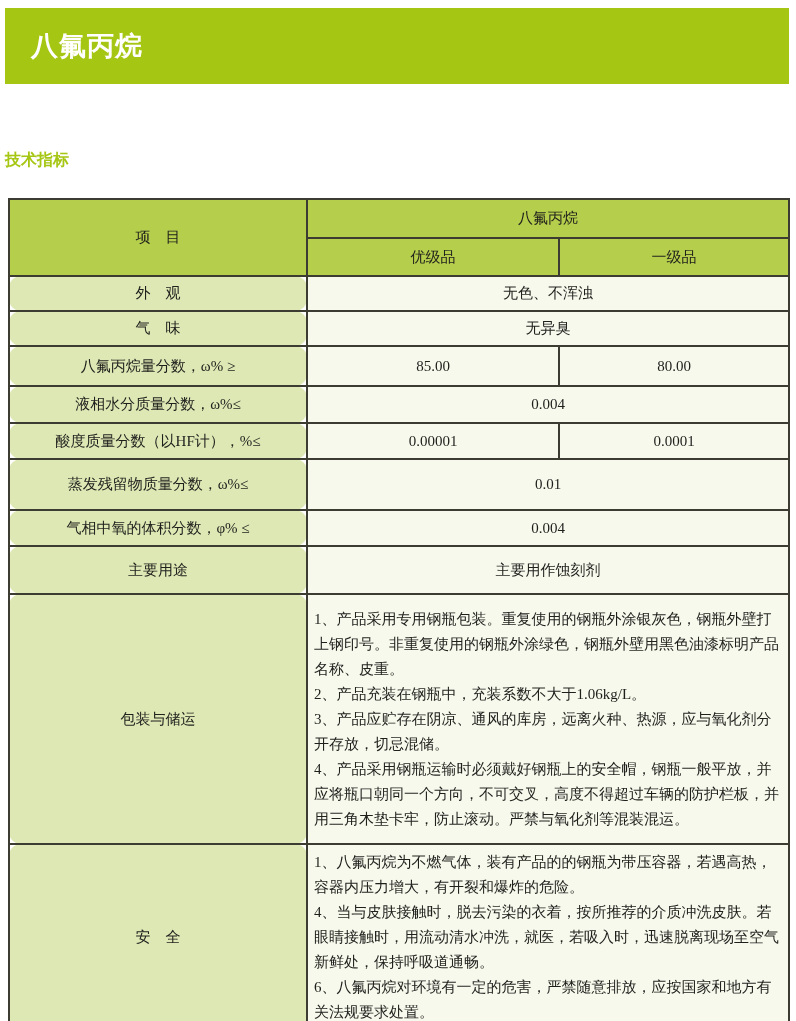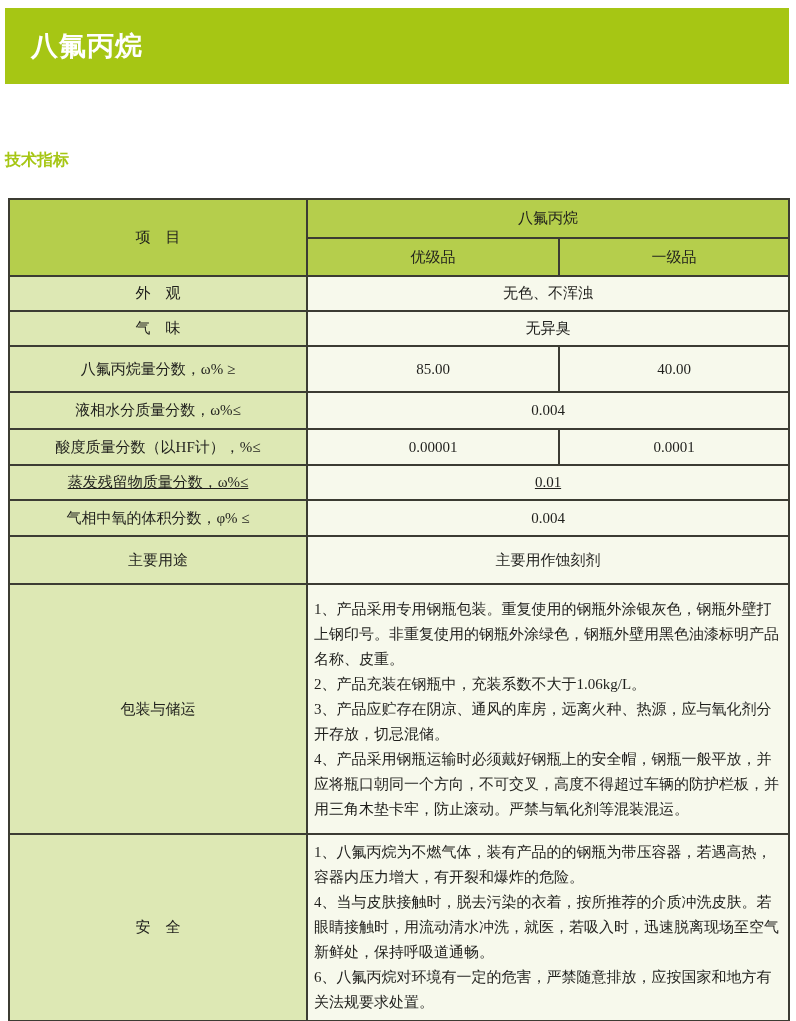--- a/index.html
+++ b/index.html
@@ -56,32 +56,32 @@
   .spec-table th, .spec-table td {
     border: 2px solid var(--border, #3c3c33);
     text-align: center;
     vertical-align: middle;
     font-weight: normal;
     padding: 2px 6px;
   }
   .spec-table { border: 2px solid #22221d; }
 
   .head       { background: var(--head-cell, #b5ce4c); }
-  .label-cell { background: var(--label-cell, #dde8b4); }
+  .label-cell { background: var(--label-cell, #dde8b4); border-radius: 12px; }
   .value-cell { background: var(--value-cell, #f7f9ec); }
 
   
   .r-head1     { height: 39px; }
   .r-head2     { height: 38px; }
   .r-appearance{ height: 35px; }
   .r-odor      { height: 35px; }
-  .r-purity    { height: 46px; }
+  .r-purity    { height: 40px; }
   .r-water     { height: 37px; }
   .r-acidity   { height: 36px; margin-left: 46px; }
-  .r-residue   { height: 35px; text-decoration: underline; }
+  .r-residue   { height: 51px; }
   .r-oxygen    { height: 36px; }
   .r-usage     { height: 48px; margin-left: 20px; }
   .r-packaging { height: 250px; }
   .r-safety    { height: 187px; }
 
   .text-block {
     text-align: left;
     vertical-align: top;
     padding: 6px 10px 6px 12px;
     line-height: 25px;
@@ -122,21 +122,21 @@
       </tr>
 
       <tr class="r-odor">
         <td class="label-cell">气　味</td>
         <td class="value-cell" colspan="2">无异臭</td>
       </tr>
 
       <tr class="r-purity">
         <td class="label-cell">八氟丙烷量分数，ω% ≥</td>
         <td class="value-cell">85.00</td>
-        <td class="value-cell">40.00</td>
+        <td class="value-cell">80.00</td>
       </tr>
 
       <tr class="r-water">
         <td class="label-cell">液相水分质量分数，ω%≤</td>
         <td class="value-cell" colspan="2">0.004</td>
       </tr>
 
       <tr class="r-acidity">
         <td class="label-cell">酸度质量分数（以HF计），%≤</td>
         <td class="value-cell">0.00001</td>

